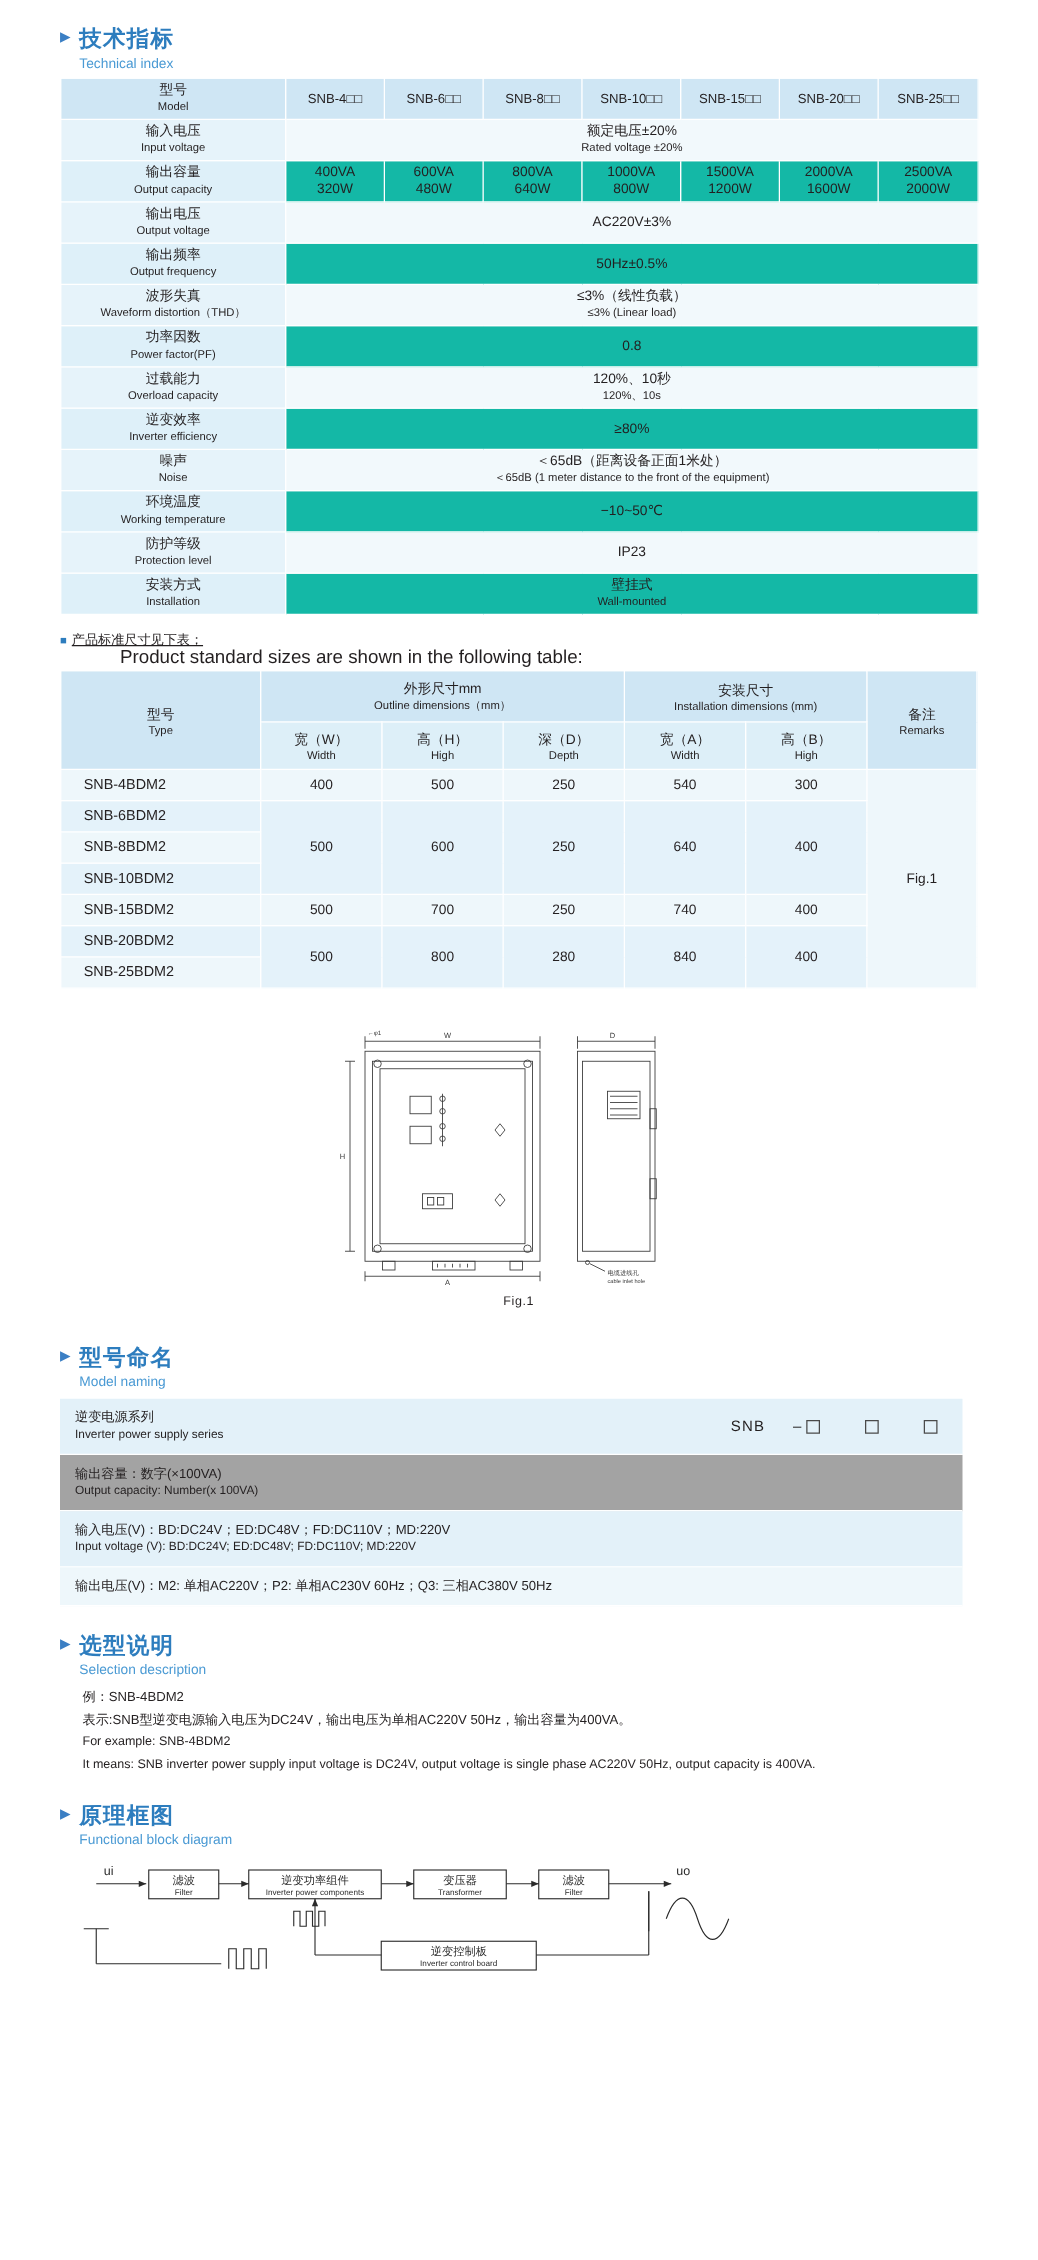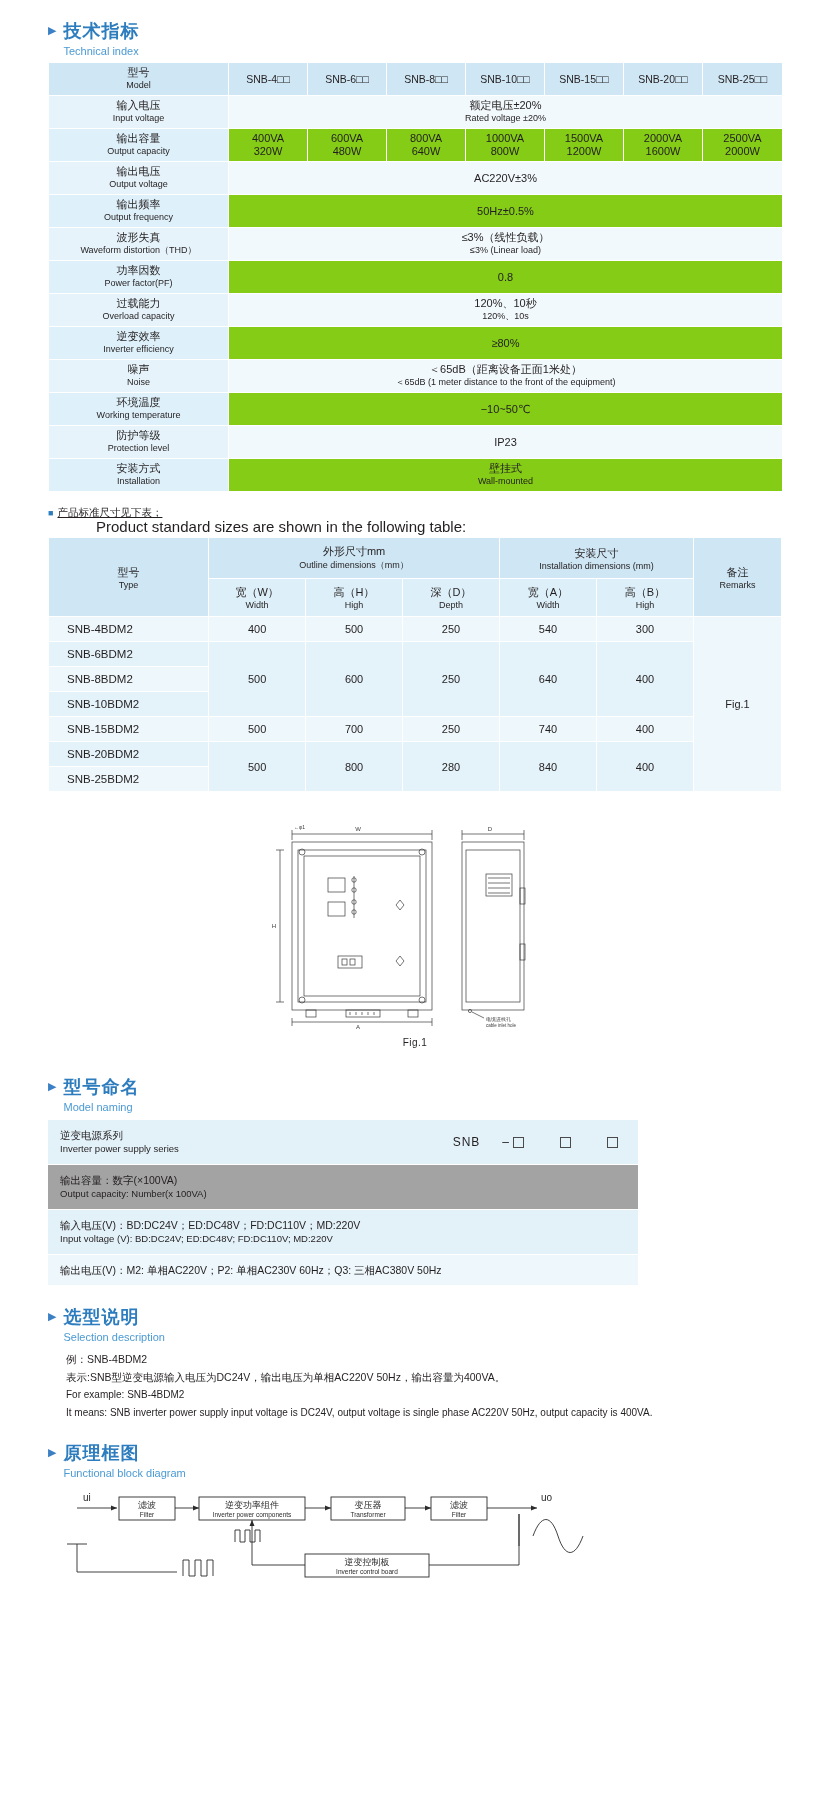--- a/index.html
+++ b/index.html
@@ -36,21 +36,21 @@
     text-align:center;vertical-align:middle;
     padding:3px 2px;line-height:13px;
   }
   .cn{font-size:11px;}
   .en{font-size:9.5px;}
   .two-line span{display:block;}
   .two-line .l1{font-size:11px;}
   .two-line .l2{font-size:9px;color:#231f20;}
 
   
-  #tech-table td{background:#84cc16;}
+  #tech-table td{background:#14b8a6;}
   #tech-table tr.hdr td{background:#cfe6f4;font-weight:normal;}
   #tech-table td.lbl{background:#def0f9;width:120px;}
   #tech-table tr:nth-child(even) td{background:#f2f9fc;}
   #tech-table tr:nth-child(even) td.lbl{background:#e6f3fa;}
 
   
   .note{margin:14px 0 4px 48px;font-size:10px;line-height:13px;}
   .note .sq{color:#2d7dbe;font-size:9px;margin-right:4px;}
   .note .l1{font-size:10.5px;text-decoration:underline;}
   .note .l2{font-size:15px;margin-left:14px;display:block;padding-left:34px;}
@@ -63,21 +63,21 @@
   #size-table td.b{background:#eef7fb;}
   #size-table td.b2{background:#e4f2fa;}
   #size-table td.model{text-align:left;padding-left:18px;font-size:11.5px;background:#eef7fb;}
   #size-table td.model.alt{background:#e4f2fa;}
 
   
   .figwrap{width:830px;display:flex;flex-direction:column;align-items:center;margin-top:24px;}
   .figcap{font-size:10px;margin-top:6px;letter-spacing:.5px;}
 
   
-  .naming{width:590px;margin-left:48px;margin-top:6px;font-size:10.5px;}
+  .naming{width:722px;margin-left:48px;margin-top:6px;font-size:10.5px;}
   .naming .row{
     border-bottom:1px solid #ffffff;padding:8px 12px;line-height:14px;
     display:flex;align-items:center;justify-content:space-between;
   }
   .naming .row.r1{background:#e3f1f9;}
   .naming .row.r2{background:#a3a3a3;}
   .naming .row.r3{background:#e3f1f9;}
   .naming .row.r4{background:#eef7fb;}
   .naming .lines .l1{display:block;font-size:10.5px;}
   .naming .lines .l2{display:block;font-size:9.5px;}

